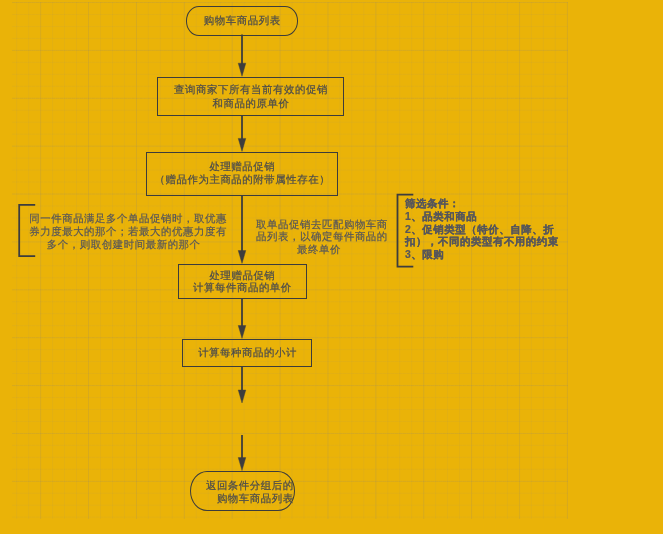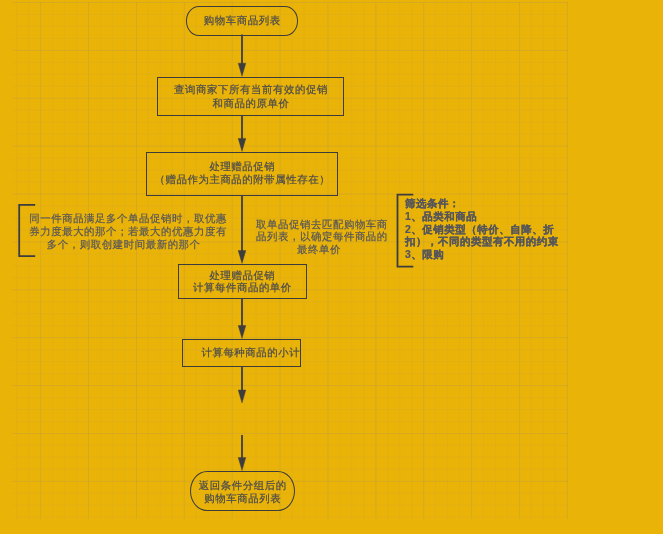--- a/index.html
+++ b/index.html
@@ -24,24 +24,24 @@
   .lbl{width:100%;}
   .ln{white-space:nowrap;}
   .node .ln{margin-left:0.55px;}
 
   .node{font-size:10.45px;line-height:13.5px;letter-spacing:0.55px;}
   .node .lbl{padding-top:1.6px;}
   .n-start{left:185.9px;top:5.9px;width:112.2px;height:29.9px;border-radius:13px/14.7px;}
   .n-query{left:157.2px;top:76.8px;width:187px;height:39px;line-height:13.6px;}
   .n-gift{left:146px;top:151.8px;width:192.2px;height:44.0px;line-height:12.9px;}
   .n-single{left:177.7px;top:263.6px;width:128.9px;height:35.0px;line-height:11.9px;}
-  .n-subtotal{left:182.3px;top:338.5px;width:119px;height:28.4px;text-align:right;}
+  .n-subtotal{left:182.3px;top:338.5px;width:130px;height:28.4px;}
   .n-group{left:183.6px;top:403.4px;width:116.2px;height:32.4px;}
   .n-end{left:190px;top:470.6px;width:104.8px;height:40.2px;border-radius:17px/19.9px;line-height:13.5px;}
-  .n-end .lbl{padding-top:3.2px;}
+  .n-end .lbl{padding-top:3.2px;text-align:right;}
   .n-query .lbl,.n-gift .lbl{padding-top:0.6px;}
   .n-start .lbl,.n-subtotal .lbl,.n-group .lbl{padding-top:0.5px;}
 
   .note{font-size:10.45px;letter-spacing:0.55px;}
   .note-left{left:29.2px;top:211.8px;width:189px;line-height:13.0px;text-align:center;}
   .note-middle{left:256px;top:218.5px;width:126px;line-height:12.75px;text-align:center;}
   .note-right{left:405px;top:198.2px;width:160px;line-height:12.75px;text-align:left;font-weight:bold;}
 </style>
 </head>
 <body>

